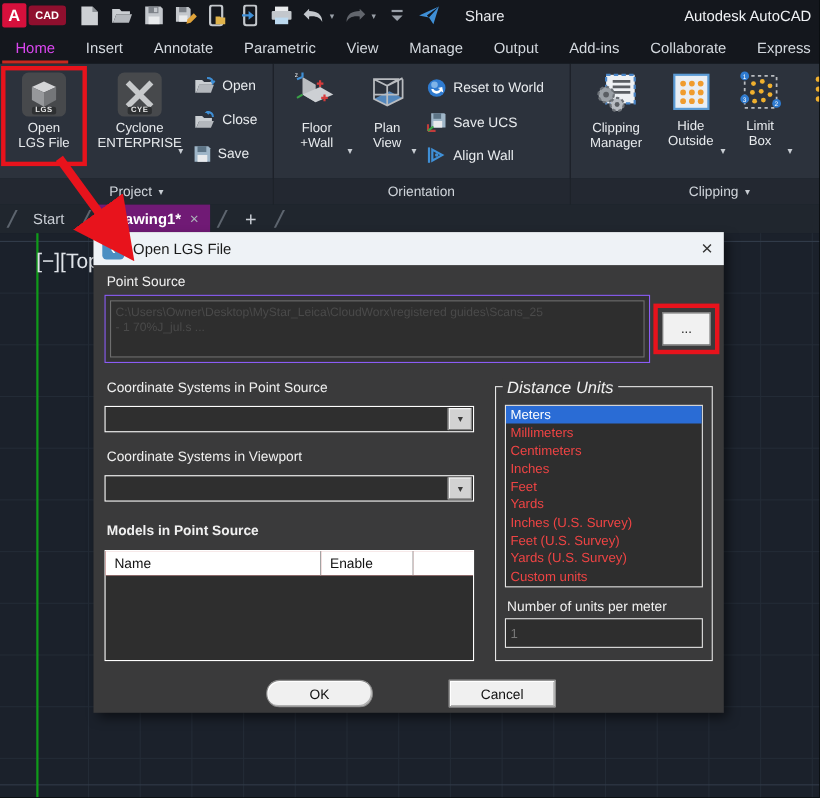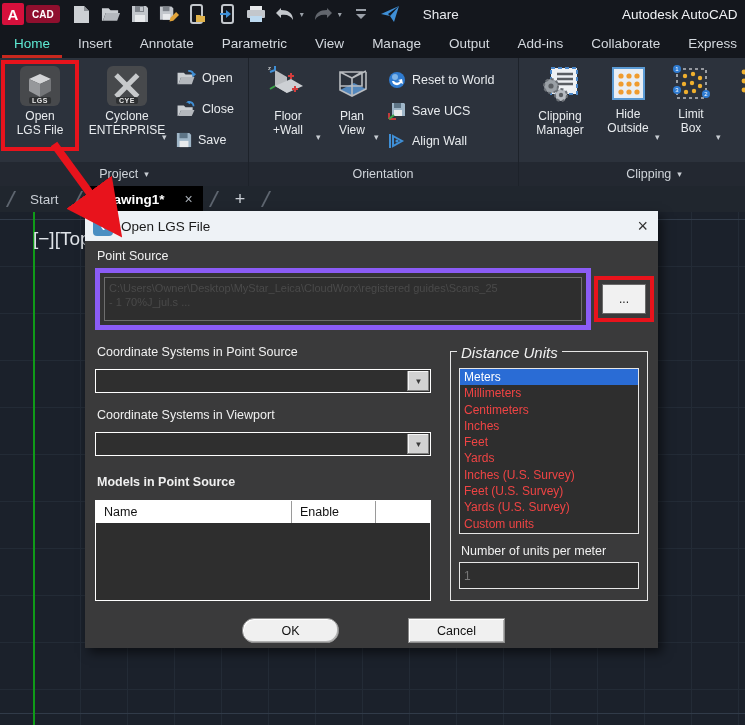--- a/index.html
+++ b/index.html
@@ -17,21 +17,21 @@
   .qat .ic{width:20px;height:20px;display:flex;align-items:center;justify-content:center;}
   .caret-sm{color:#9aa0a8;font-size:8px;margin-left:-4px;}
   .share-lbl{color:#e8eaee;font-size:13.5px;margin-left:14px;}
   .app-title{position:absolute;left:622px;top:0;height:28px;width:130px;overflow:hidden;
              display:flex;align-items:center;color:#f0f2f5;font-size:13.5px;white-space:nowrap;}
   
   .rtabs{position:absolute;left:0;top:28px;width:745px;height:30px;background:#14171d;
          display:flex;align-items:center;overflow:hidden;}
   .rtab{color:#d4d9df;font-size:13.5px;padding:0 14px;height:30px;display:flex;align-items:center;
         position:relative;white-space:nowrap;}
-  .rtab.active{color:#5eead4;}
+  .rtab.active{color:#d946ef;}
   .rtab.active::after{content:"";position:absolute;left:2px;right:2px;bottom:0;height:3px;background:#c8281e;}
   
   .ribbon{position:absolute;left:0;top:58px;width:745px;height:104px;background:#2c323c;overflow:hidden;}
   .panel-strip{position:absolute;left:0;top:162px;width:745px;height:24px;background:#232831;overflow:hidden;}
   .panel-label{position:absolute;top:0;height:24px;display:flex;align-items:center;justify-content:center;
                color:#cfd4da;font-size:12.5px;gap:6px;}
   .psep{position:absolute;top:58px;width:1px;height:128px;background:#1d222a;z-index:3;}
   .bigbtn{position:absolute;display:flex;flex-direction:column;align-items:center;width:72px;}
   .bigbtn .lbl{color:#e8ebee;font-size:12px;line-height:14px;text-align:center;margin-top:3px;}
   .badge-icon{width:40px;height:40px;border-radius:6px;background:#47494c;position:relative;
@@ -40,21 +40,21 @@
              color:#e8e8e8;font-size:7px;font-weight:bold;padding:0 3px;border-radius:2px;letter-spacing:.5px;}
   .smallbtn{position:absolute;display:flex;align-items:center;gap:6px;}
   .smallbtn .lbl{color:#e8ebee;font-size:12.5px;white-space:nowrap;}
   .caret{color:#c8cdd3;font-size:9px;}
   .bigcaret{position:absolute;font-size:9px;color:#c8cdd3;}
   
   .ftabs{position:absolute;left:0;top:186px;width:745px;height:26px;background:#20262e;
          display:flex;align-items:center;}
   .slash{width:2px;height:16px;background:#5d656f;transform:skewX(-27deg);margin:0 10px;}
   .ftab-start{color:#c9ced5;font-size:13.5px;padding:0 8px;}
-  .ftab-active{display:flex;align-items:center;height:26px;background:#000000;padding:0 10px;gap:20px;}
+  .ftab-active{display:flex;align-items:center;height:26px;background:#701a75;padding:0 10px;gap:8px;}
   .ftab-active .nm{color:#fff;font-weight:bold;font-size:13.5px;}
   .ftab-x{color:#aab0b8;font-size:14px;}
   .ftab-plus{color:#c9ced5;font-size:18px;padding:0 10px;}
   
   .canvas{position:absolute;left:0;top:212px;width:745px;height:513px;background:#1b212b;
           background-image:linear-gradient(#232b36 1px,transparent 1px),
                            linear-gradient(90deg,#232b36 1px,transparent 1px);
           background-size:47px 47px;background-position:-14px 7px;}
   .gridmajor-h{position:absolute;left:0;width:745px;height:1px;background:#313b49;}
   .axis-green{position:absolute;left:33px;top:0;width:2px;height:513px;background:#0f9b18;}
@@ -63,21 +63,21 @@
   .dialog{position:absolute;left:85px;top:211px;width:573px;height:437px;background:#3a3a3b;
           box-shadow:4px 5px 10px rgba(0,0,0,.55);z-index:10;}
   .dlg-title{position:absolute;left:0;top:0;width:573px;height:30px;background:#eef2f6;
              display:flex;align-items:center;}
   .dlg-icon{width:20px;height:20px;background:#4a8ec2;border-radius:4px;margin-left:8px;
             display:flex;align-items:center;justify-content:center;color:#fff;font-size:14px;font-weight:bold;}
   .dlg-title-txt{color:#1a1a1a;font-size:13.5px;margin-left:8px;}
   .dlg-close{position:absolute;right:10px;top:0;height:30px;display:flex;align-items:center;
              color:#333;font-size:18px;}
   .dlg-lbl{position:absolute;color:#f0f0f0;font-size:12.5px;}
-  .src-frame{position:absolute;left:10px;top:57px;width:496px;height:62px;border:5px solid #8b5cf6;
+  .src-frame{position:absolute;left:10px;top:57px;width:496px;height:62px;border:1px solid #8b5cf6;
              background:#333;box-sizing:border-box;}
   .src-inner{position:absolute;left:4px;top:4px;right:4px;bottom:4px;border:1px solid #6e6e6e;
              background:#2e2e2e;overflow:hidden;}
   .src-path{color:#4a4a4a;font-size:11px;line-height:14px;padding:3px 4px;filter:blur(0.6px);
             word-break:break-all;}
   .browse-btn{position:absolute;left:517px;top:73px;width:44px;height:30px;background:#f1f1f1;
               border:1px solid #6a6a6a;box-sizing:border-box;display:flex;align-items:center;
               justify-content:center;color:#222;font-size:12px;}
   .combo{position:absolute;left:10px;width:336px;height:24px;background:#2f2f2f;border:1px solid #fff;
          box-sizing:border-box;}

